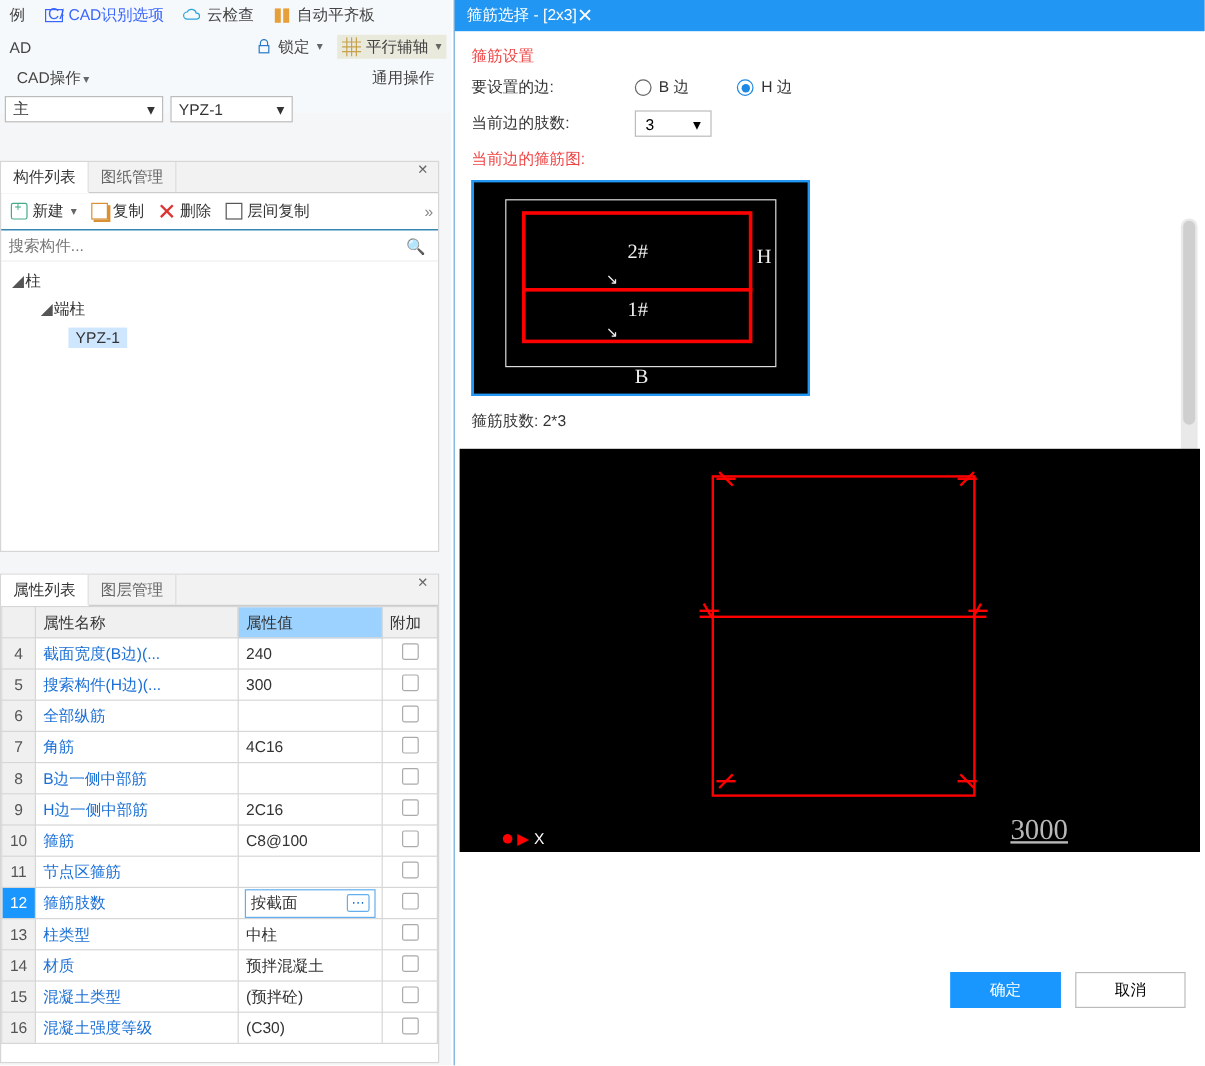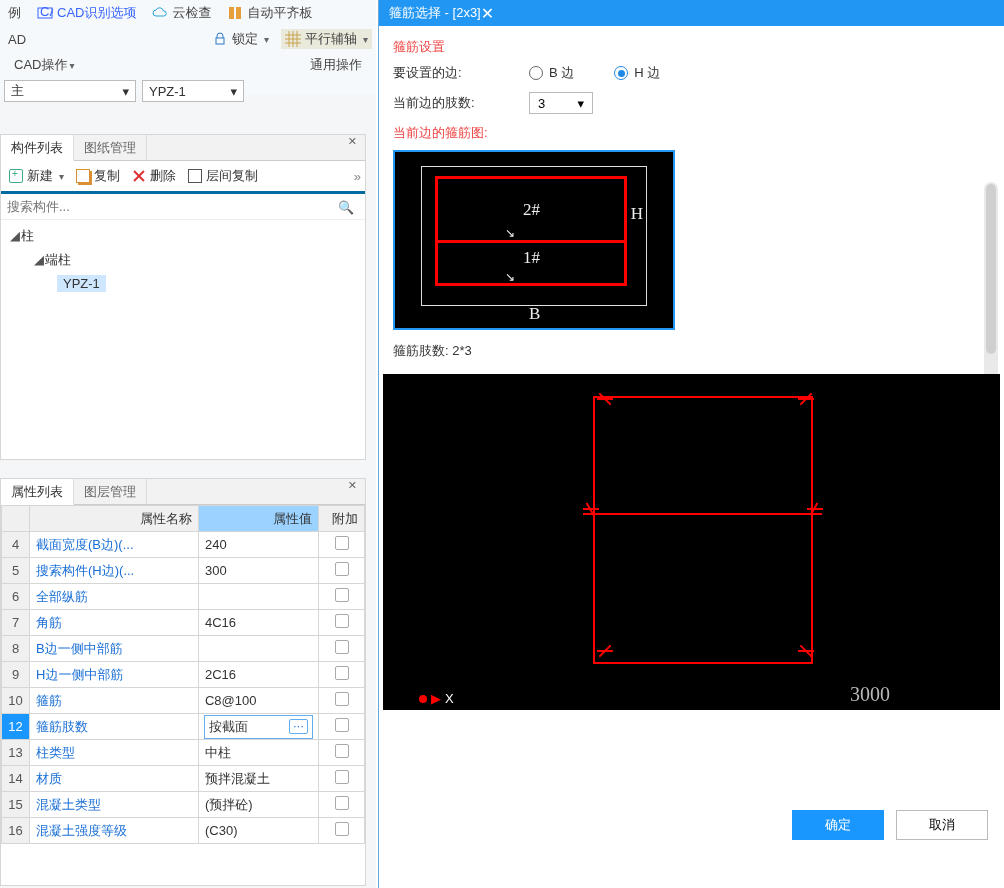--- a/index.html
+++ b/index.html
@@ -20,42 +20,42 @@
 .combo { background: #fff; border: 1px solid #bcbcbc; height: 22px; display: flex; align-items: center; justify-content: space-between; padding: 0 6px; color: #333; }
 .combo.small { width: 132px; }
 .combo.med { width: 102px; }
 
 .panel { border: 1px solid #d6d6d6; background: #fff; margin: 4px 4px 0 0; }
 .panel-close { position: absolute; right: 8px; font-size: 11px; color: #666; }
 .tabs { display: flex; background: #f2f2f2; border-bottom: 1px solid #ccc; height: 26px; }
 .tab { padding: 4px 10px; color: #666; border-right: 1px solid #ddd; }
 .tab.active { background: #fff; border-bottom: 1px solid #fff; margin-bottom: -1px; color: #333; font-weight: 500; }
 
-.toolbar { display: flex; align-items: center; gap: 4px; padding: 4px; border-bottom: 3px solid #0369a1; }
+.toolbar { display: flex; align-items: center; gap: 4px; padding: 4px; border-bottom: 1px solid #0369a1; }
 .tbtn { display: flex; align-items: center; gap: 4px; color: #333; padding: 2px 4px; }
 .tbtn .ic { width: 14px; height: 14px; display: inline-block; }
 .ic-new { border: 1.5px solid #4a8; border-radius: 2px; position: relative; } .ic-new::after { content: "+"; position: absolute; color: #4a8; font-size: 10px; left: 2px; top: -2px; }
 .ic-copy { border: 1.5px solid #d89033; background: #fff; box-shadow: 2px 2px 0 #d89033; }
 .ic-del { position: relative; } .ic-del::before, .ic-del::after { content: ""; position: absolute; width: 14px; height: 2px; background: #d33; top: 6px; } .ic-del::before { transform: rotate(45deg); } .ic-del::after { transform: rotate(-45deg); }
 .ic-inter { border: 1.5px solid #555; color: #555; text-align: center; font-size: 9px; line-height: 12px; }
 
 .search-row { position: relative; padding: 4px; border-bottom: 1px solid #eee; }
 .search-row input { width: 100%; border: none; outline: none; color: #888; background: #fff; }
 .search-ic { position: absolute; right: 10px; top: 6px; color: #999; }
 
 .tree { padding: 4px 8px 200px 8px; }
 .tree-item { padding: 3px 0; color: #333; }
 .tree-item .tw { display: inline-block; width: 12px; text-align: center; color: #555; }
 .tree-sub { padding-left: 24px; }
 .tree-leaf { display: inline-block; background: #cfe6ff; padding: 1px 6px; }
 
 .panel.props { position: absolute; bottom: 2px; left: 0; right: 6px; height: 408px; }
 .grid { width: 100%; border-collapse: collapse; }
 .grid th, .grid td { border: 1px solid #d6d6d6; height: 26px; padding: 0 6px; text-align: left; font-weight: normal; }
-.grid th { background: #f0f0f0; text-align: right; color: #333; }
+.grid th { background: #f0f0f0; text-align: left; color: #333; }
 .grid th.value { background: #9bd2ff; }
 .grid .rownum { width: 28px; text-align: center; background: #f0f0f0; color: #555; }
 .grid .rownum.sel { background: #1a96ff; color: #fff; }
 .grid td.name a { color: #1a6fd6; text-decoration: none; }
 .grid td.val { color: #333; }
 .grid td.add { text-align: center; }
 .chk { display: inline-block; width: 14px; height: 14px; border: 1px solid #aaa; border-radius: 2px; background: #fff; }
 .val-editor { display: flex; justify-content: space-between; align-items: center; border: 1px solid #63aef0; margin: -1px; height: 24px; padding: 0 4px; }
 .val-editor .more { border: 1px solid #63aef0; padding: 0 3px; color: #1a6fd6; font-size: 11px; border-radius: 2px; }
 
@@ -85,21 +85,21 @@
 
 .sublabel { margin: 12px 0 6px 0; color: #333; }
 
 .stirrup-big { background: #000; height: 336px; position: relative; margin: 0 4px; }
 .sb-rect { position: absolute; left: 210px; top: 22px; width: 220px; height: 268px; border: 2px solid red; }
 .sb-mid  { position: absolute; left: 200px; right: 178px; top: 139px; border-top: 2px solid red; }
 .hook { position: absolute; width: 18px; height: 18px; }
 .hook::before { content: ""; position: absolute; width: 16px; height: 2px; background: red; transform-origin: left; }
 .sb-axis { position: absolute; left: 36px; bottom: 4px; color: #fff; display: flex; align-items: center; gap: 4px; }
 .sb-axis .xy { width: 8px; height: 8px; background: red; border-radius: 50%; }
-.sb-num { position: absolute; right: 110px; bottom: 4px; color: #b8b8b8; font-family: serif; font-size: 20px; }
+.sb-num { position: absolute; right: 110px; bottom: 4px; color: #b8b8b8; font-family: serif; font-size: 24px; text-decoration: underline; }
 
 .dlg-buttons { position: absolute; right: 16px; bottom: 48px; display: flex; gap: 12px; margin-top: 40px; }
 .btn { width: 92px; height: 30px; display: flex; align-items: center; justify-content: center; border: 1px solid #bbb; background: #fff; }
 .btn.primary { background: #1a96ff; border-color: #1a96ff; color: #fff; }
 </style>
 </head>
 <body>
 
 <div class="left-pane">
 
@@ -250,20 +250,26 @@
           <tr>
             <td class="rownum">9</td>
             <td class="name"><a href="#">H边一侧中部筋</a></td>
             <td class="val">2C16</td>
             <td class="add"><span class="chk"></span></td>
           </tr>
           <tr>
             <td class="rownum">10</td>
             <td class="name"><a href="#">箍筋</a></td>
             <td class="val">C8@100</td>
+            <td class="add"><span class="chk"></span></td>
+          </tr>
+          <tr>
+            <td class="rownum">11</td>
+            <td class="name"><a href="#">节点区箍筋</a></td>
+            <td class="val"></td>
             <td class="add"><span class="chk"></span></td>
           </tr>
           <tr>
             <td class="rownum sel">12</td>
             <td class="name"><a href="#">箍筋肢数</a></td>
             <td class="val">
               <div class="val-editor">
                 <span>按截面</span>
                 <span class="more">⋯</span>
               </div>

